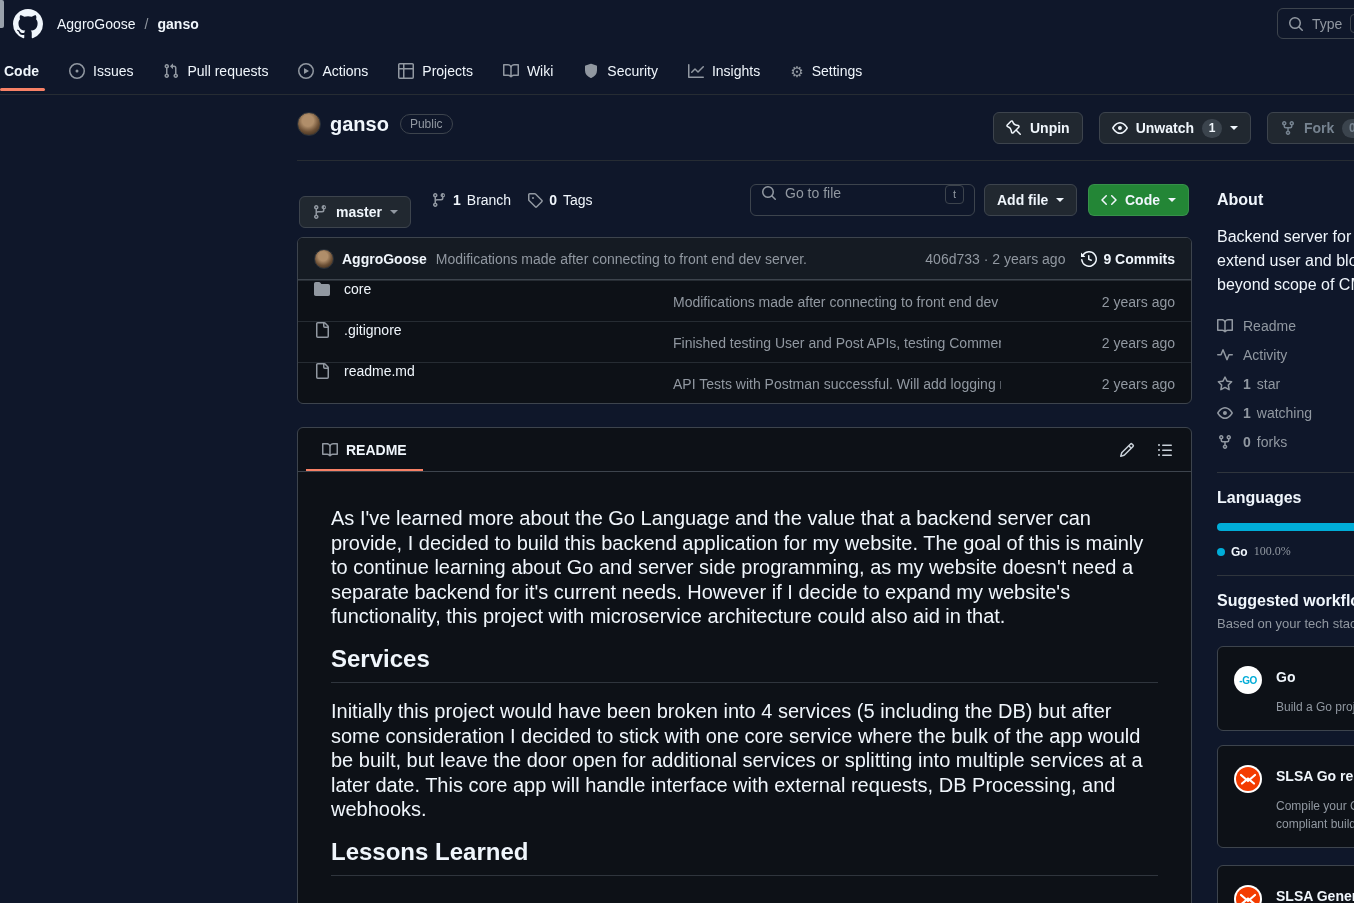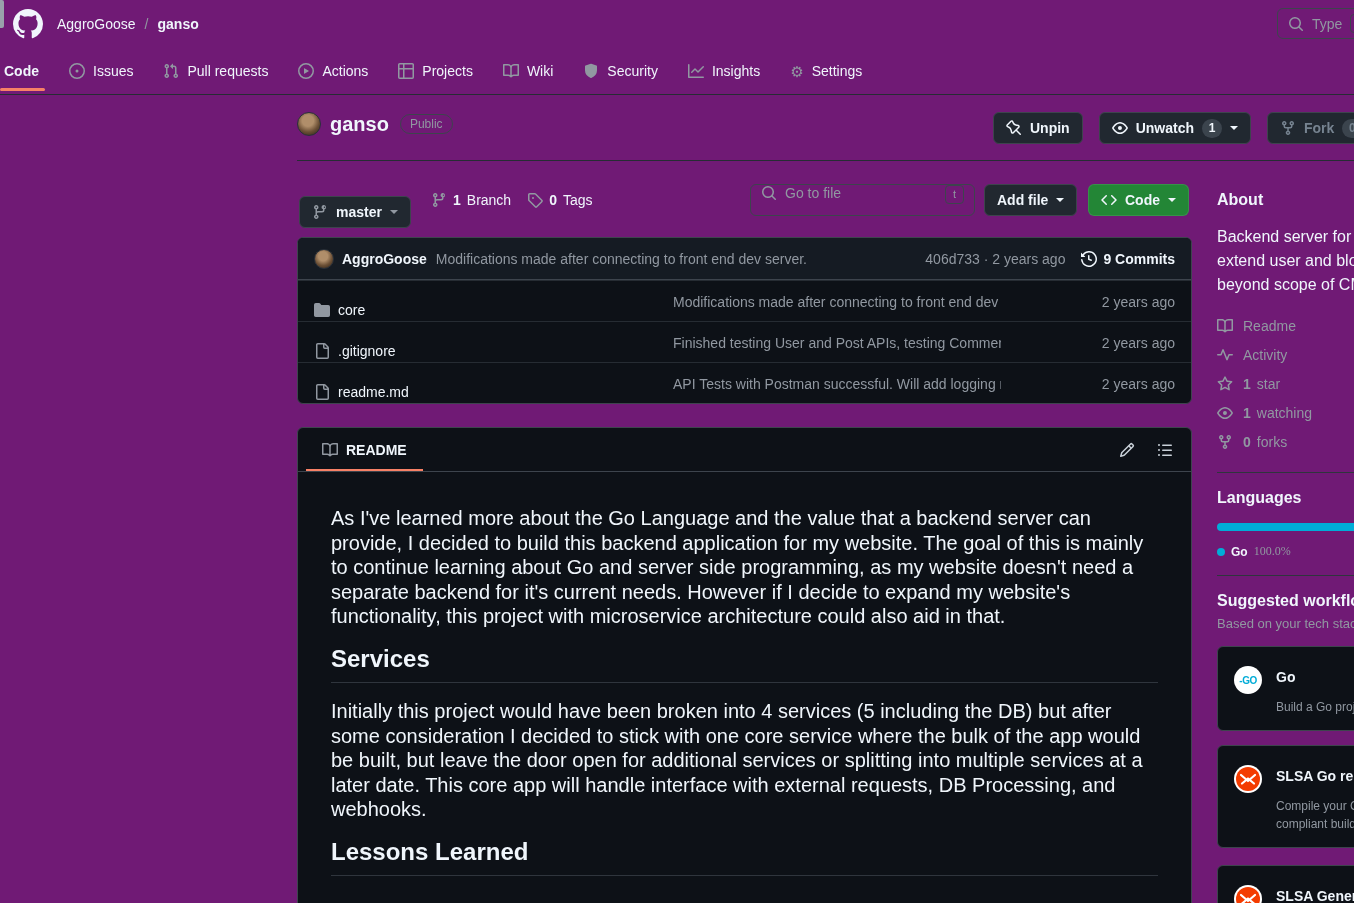--- a/index.html
+++ b/index.html
@@ -1,19 +1,19 @@
 <!DOCTYPE html>
 <html><head>
 <meta charset="utf-8">
 <style>
   * { margin:0; padding:0; box-sizing:border-box; }
   html,body { background:#010409; }
   .stage {
     position:relative; width:1354px; height:903px; overflow:hidden;
-    background:#701a75; color:#f0f6fc;
+    background:#0f172a; color:#f0f6fc;
     font-family:"Liberation Sans", sans-serif; font-size:14px;
   }
   a { color:inherit; text-decoration:none; }
   svg { display:block; flex:none; }
 
   
   .edge-strip { position:absolute; left:0; top:10; width:4px; height:28px; background:#99a1ab; border-radius:0 2px 2px 0; }
   .app-header { position:absolute; left:0; top:0; width:100%; height:48px; }
   .gh-logo { position:absolute; left:13px; top:9px; width:30px; height:30px; }
   .crumb { position:absolute; left:57px; top:0; height:48px; display:flex; align-items:center; gap:9px; font-size:14px; }
@@ -92,21 +92,21 @@
     border:1px solid #3d444d; border-radius:6px; overflow:hidden; }
   .commit-head { height:42px; background:#151b23; display:flex; align-items:center; padding:0 16px; border-bottom:1px solid #3d444d; }
   .commit-author { margin-left:8px; font-weight:700; }
   .commit-msg { margin-left:9px; color:#9198a1; white-space:nowrap; overflow:hidden; }
   .commit-right { margin-left:auto; display:flex; align-items:center; gap:16px; }
   .commit-sha-time { color:#9198a1; white-space:nowrap; }
   .commit-count { display:flex; align-items:center; gap:6px; font-weight:700; }
   .commit-count svg { fill:#f0f6fc; }
   .file-row { position:relative; height:41px; border-top:1px solid #262c33; }
   .file-row:first-of-type { border-top:none; }
-  .cell-name { position:absolute; left:16px; top:0; height:57px; display:flex; align-items:center; gap:8px; color:#f0f6fc; }
+  .cell-name { position:absolute; left:16px; top:0; height:57px; display:flex; align-items:flex-start; gap:14px; color:#f0f6fc; }
   .cell-name svg { fill:#9198a1; }
   .cell-msg { position:absolute; left:375px; right:190px; top:0; height:41px; display:flex; align-items:center; color:#9198a1; white-space:nowrap; overflow:hidden; }
   .cell-time { position:absolute; right:16px; top:0; height:41px; display:flex; align-items:center; color:#9198a1; }
 
   
   .readme-card { position:absolute; left:297px; top:427px; width:895px; height:620px;
     background:#0d1117; border:1px solid #3d444d; border-radius:6px; }
   .readme-head { position:relative; height:44px; border-bottom:1px solid #3d444d; display:flex; align-items:center; }
   .readme-tab { position:relative; height:100%; display:flex; align-items:center; gap:8px; margin-left:8px; padding:0 16px; font-weight:600; }
   .readme-tab svg { fill:#9198a1; }

